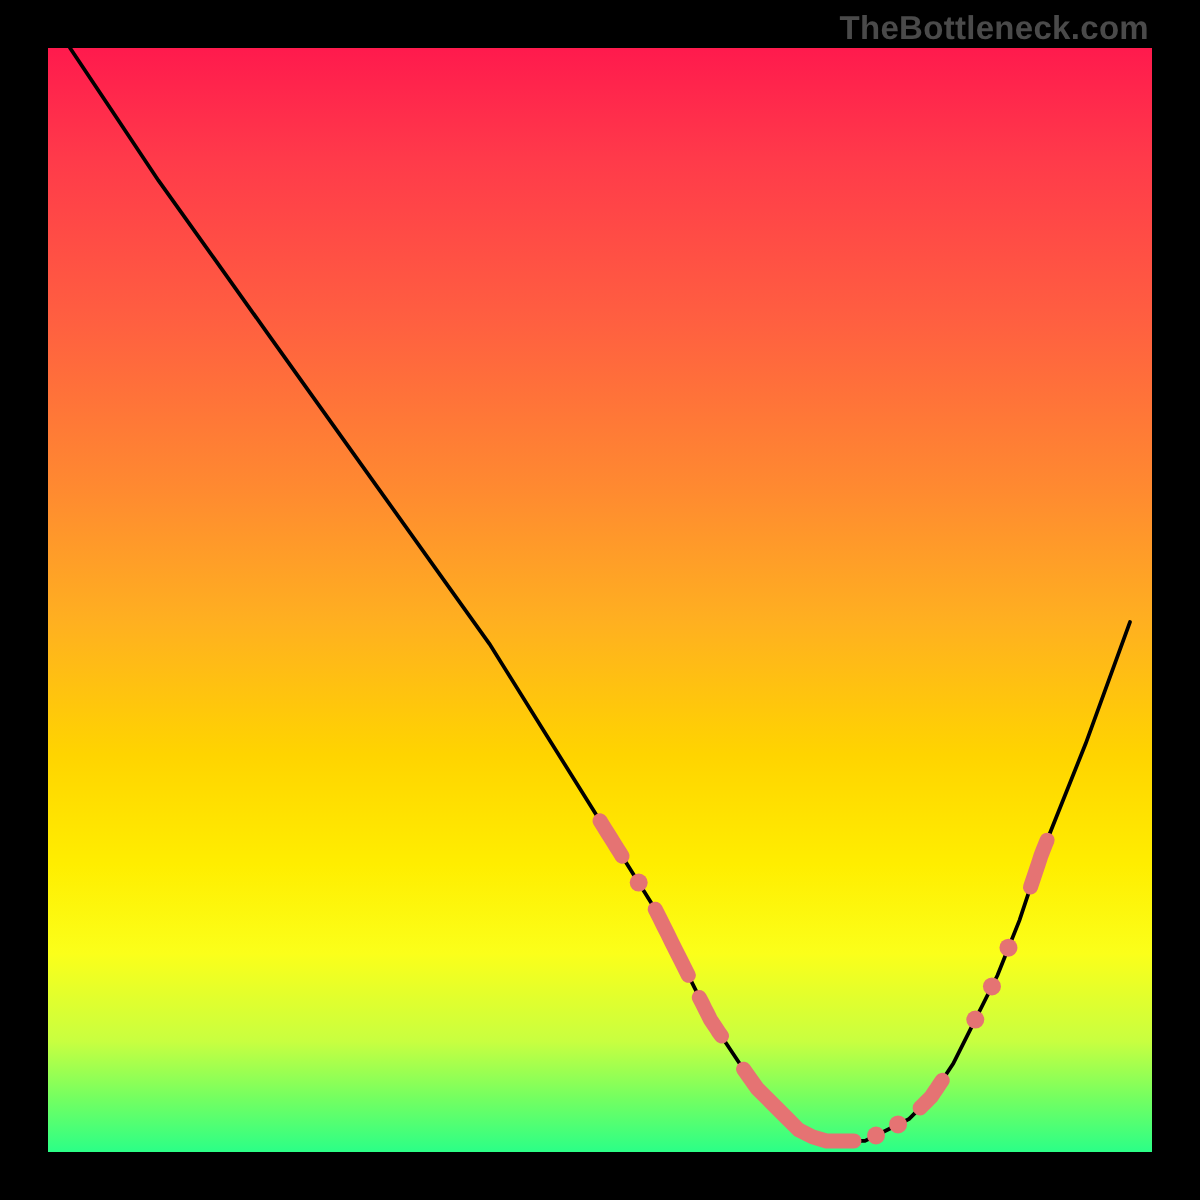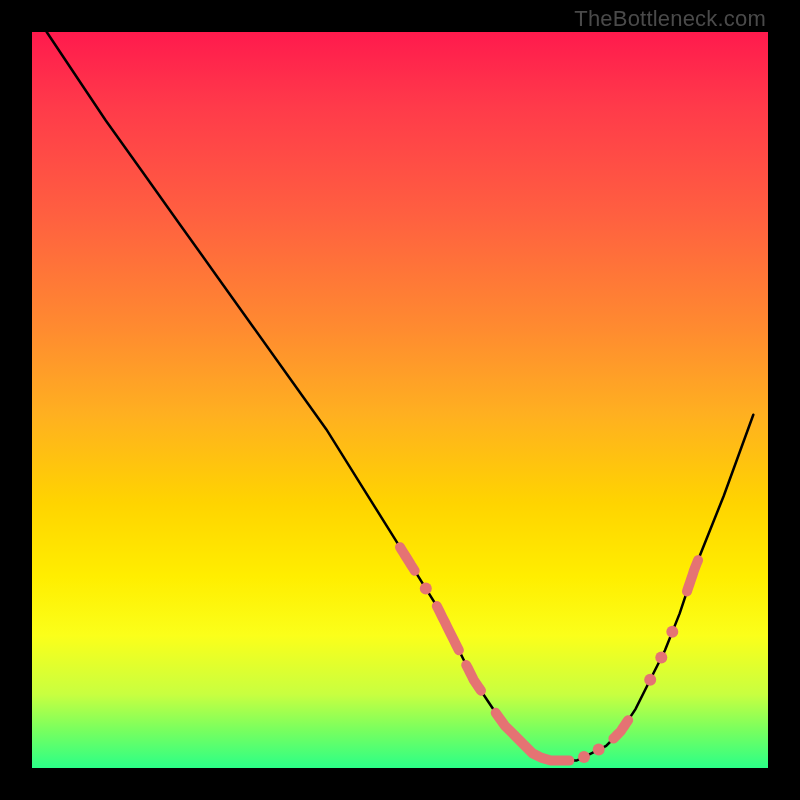--- a/index.html
+++ b/index.html
@@ -39,21 +39,21 @@
       #c8ff40 90%,
       #76ff60 95%,
       #2bff87 100%
     );
   }
   .watermark {
     position: absolute;
     top: 6px;
     right: 34px;
     font-size: 22px;
-    font-weight: normal;
+    font-weight: bold;
     color: #4a4a4a;
     letter-spacing: 0.2px;
     user-select: none;
   }
   svg.curve {
     position: absolute;
     left: 0;
     top: 0;
     width: 736px;
     height: 736px;

